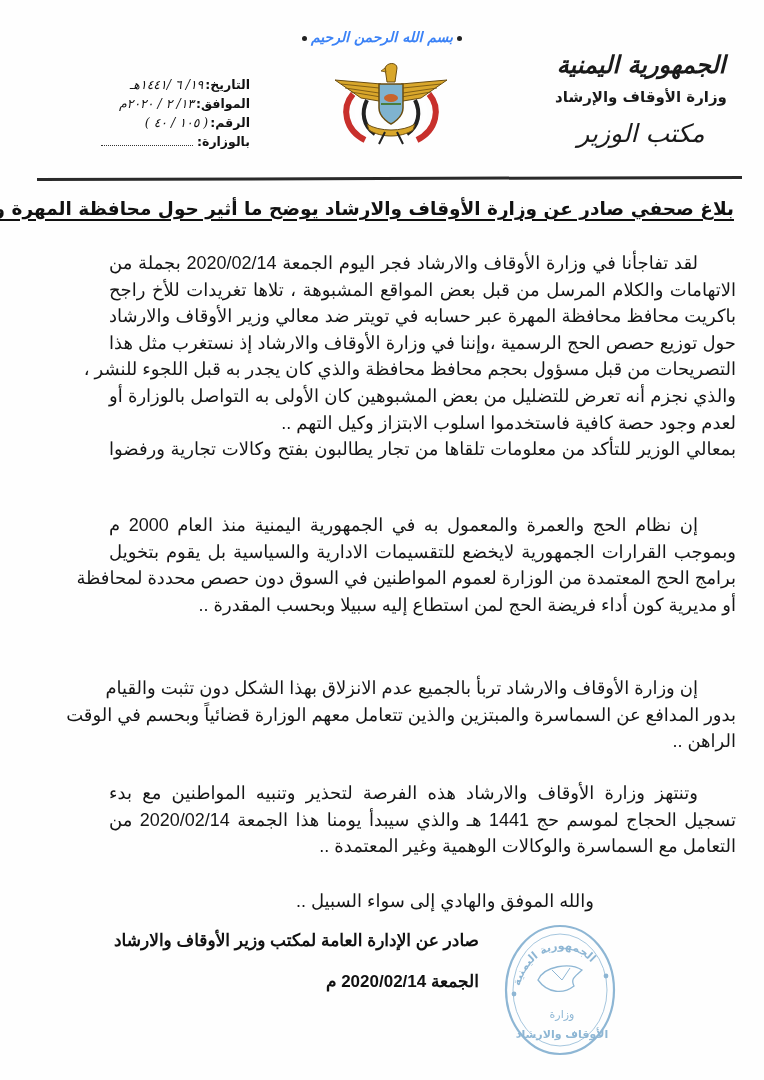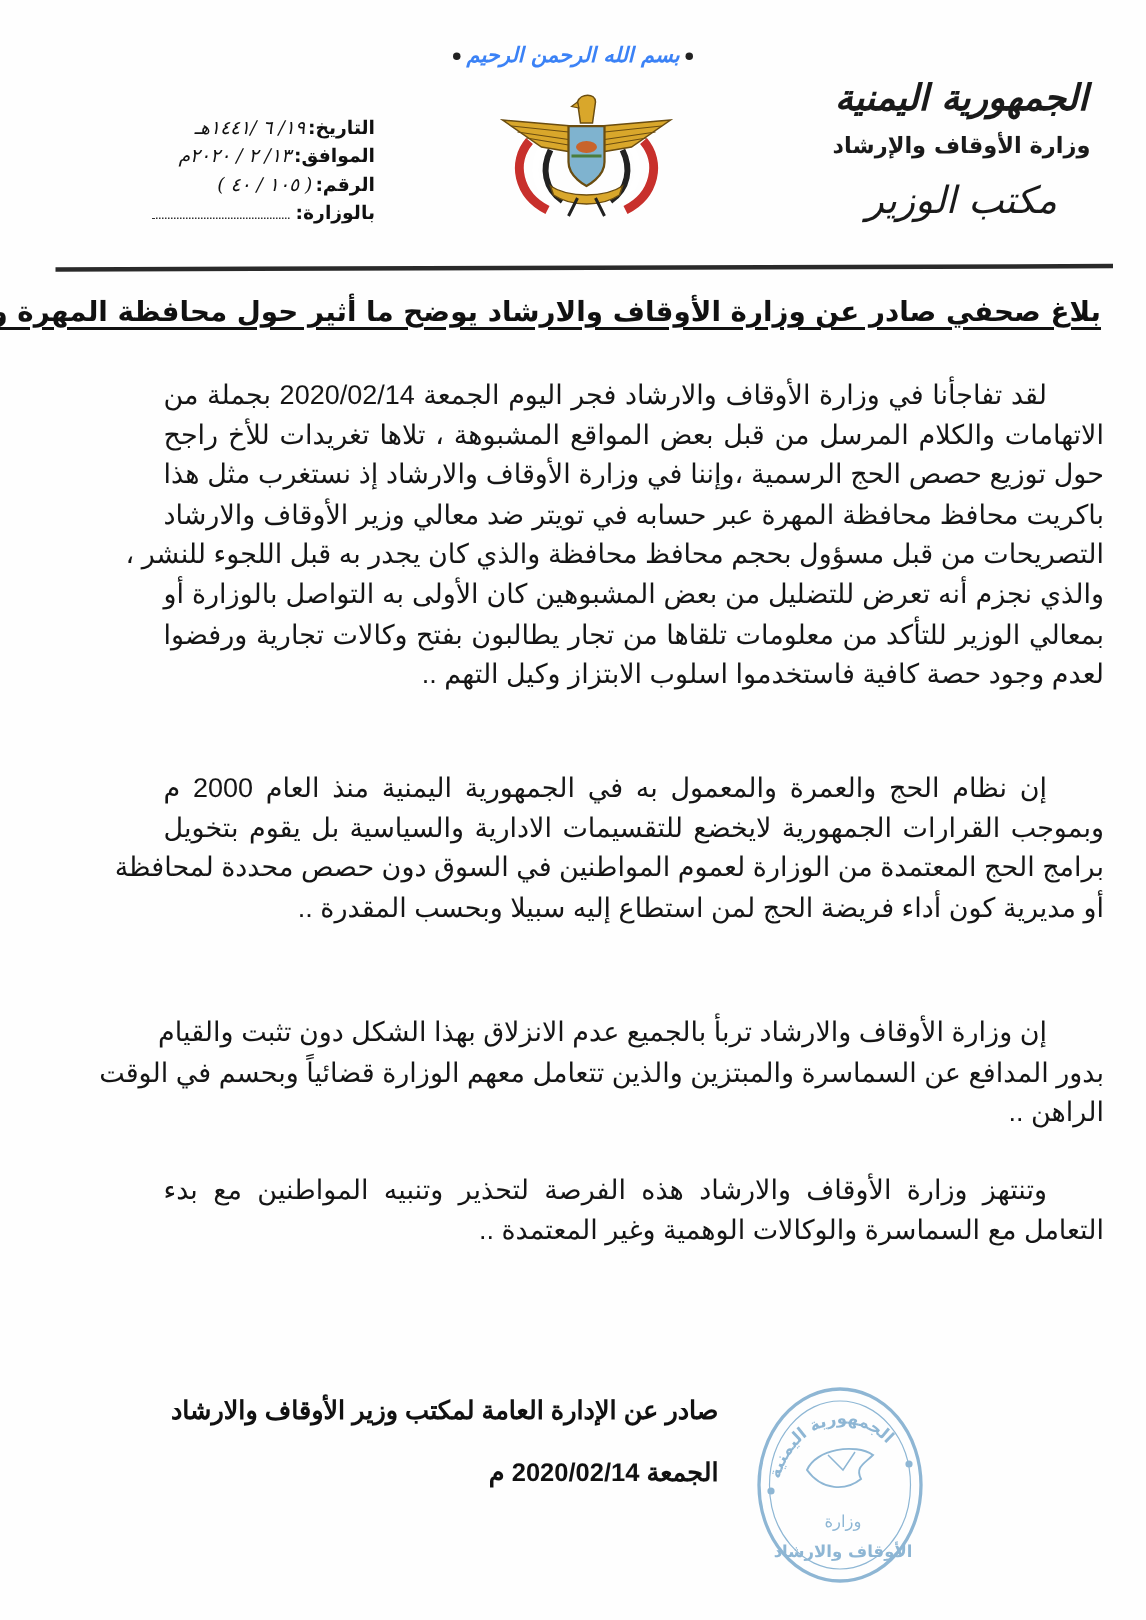--- a/index.html
+++ b/index.html
@@ -271,46 +271,48 @@
     </div>
   </div>
 
   <div class="header-rule"></div>
 
   <div class="doc-title">بلاغ صحفي صادر عن وزارة الأوقاف والارشاد يوضح ما أثير حول محافظة المهرة والحج</div>
 
   <div class="body para-1">
     <span class="line first">لقد تفاجأنا في وزارة الأوقاف والارشاد فجر اليوم الجمعة 2020/02/14 بجملة من</span>
     <span class="line">الاتهامات والكلام المرسل من قبل بعض المواقع المشبوهة ، تلاها تغريدات للأخ راجح</span>
+    <span class="line">باكريت محافظ محافظة المهرة عبر حسابه في تويتر ضد معالي وزير الأوقاف والارشاد</span>
     <span class="line">حول توزيع حصص الحج الرسمية ،وإننا في وزارة الأوقاف والارشاد إذ نستغرب مثل هذا</span>
-    <span class="line">باكريت محافظ محافظة المهرة عبر حسابه في تويتر ضد معالي وزير الأوقاف والارشاد</span>
     <span class="line">التصريحات  من قبل مسؤول بحجم محافظ محافظة والذي كان يجدر به قبل اللجوء للنشر ،</span>
     <span class="line">والذي نجزم أنه تعرض للتضليل من بعض المشبوهين كان الأولى به التواصل بالوزارة أو</span>
+    <span class="line last">لعدم وجود حصة كافية فاستخدموا اسلوب الابتزاز وكيل التهم  ..</span>
     <span class="line">بمعالي الوزير للتأكد من معلومات تلقاها من  تجار يطالبون بفتح وكالات تجارية ورفضوا</span>
-    <span class="line last">لعدم وجود حصة كافية فاستخدموا اسلوب الابتزاز وكيل التهم  ..</span>
   </div>
 
   <div class="body para-2">
     <span class="line first">إن نظام الحج والعمرة والمعمول به في الجمهورية اليمنية منذ العام 2000 م</span>
     <span class="line">وبموجب القرارات الجمهورية لايخضع للتقسيمات الادارية والسياسية بل يقوم بتخويل</span>
     <span class="line">برامج الحج المعتمدة من الوزارة لعموم المواطنين في السوق دون حصص محددة لمحافظة</span>
     <span class="line last">أو مديرية كون أداء فريضة الحج لمن استطاع إليه سبيلا وبحسب المقدرة ..</span>
   </div>
 
   <div class="body para-3">
     <span class="line first">إن وزارة الأوقاف والارشاد تربأ بالجميع عدم الانزلاق بهذا الشكل دون تثبت والقيام</span>
     <span class="line">بدور المدافع عن السماسرة والمبتزين والذين تتعامل معهم الوزارة قضائياً وبحسم في الوقت</span>
     <span class="line last">الراهن ..</span>
   </div>
 
   <div class="body para-4">
     <span class="line first">وتنتهز وزارة الأوقاف والارشاد هذه الفرصة لتحذير وتنبيه المواطنين مع بدء</span>
+    <span class="line">تسجيل الحجاج لموسم حج 1441 هـ والذي سيبدأ يومنا هذا الجمعة 2020/02/14 من</span>
     <span class="line last">التعامل مع السماسرة والوكالات الوهمية وغير  المعتمدة ..</span>
   </div>
 
+  <div class="closing">والله الموفق والهادي إلى سواء السبيل ..</div>
 
   <div class="signoff">
     <div>صادر عن الإدارة العامة لمكتب وزير الأوقاف والارشاد</div>
     <div class="date">الجمعة 2020/02/14 م</div>
   </div>
 
   <svg class="stamp" viewBox="0 0 120 140">
     <defs>
       <path id="stampArc" d="M18 78 A44 52 0 0 1 102 62" fill="none"></path>
     </defs>

